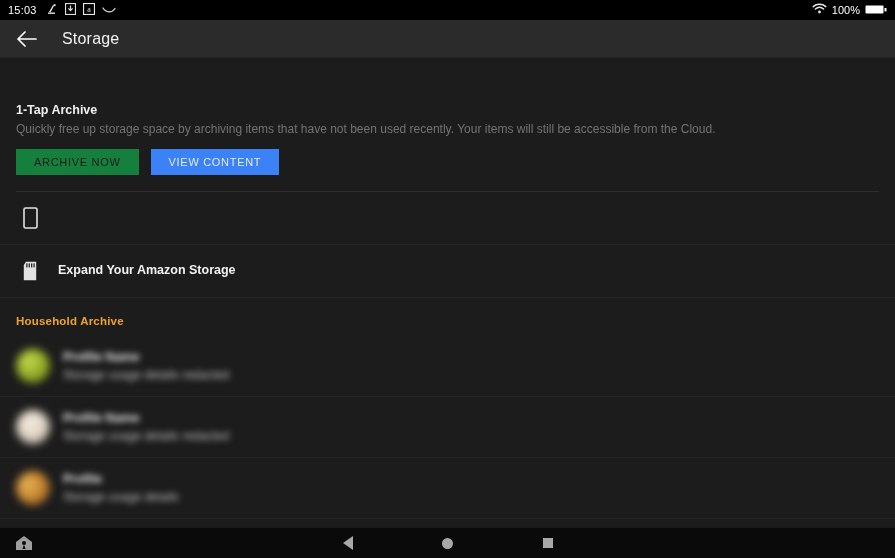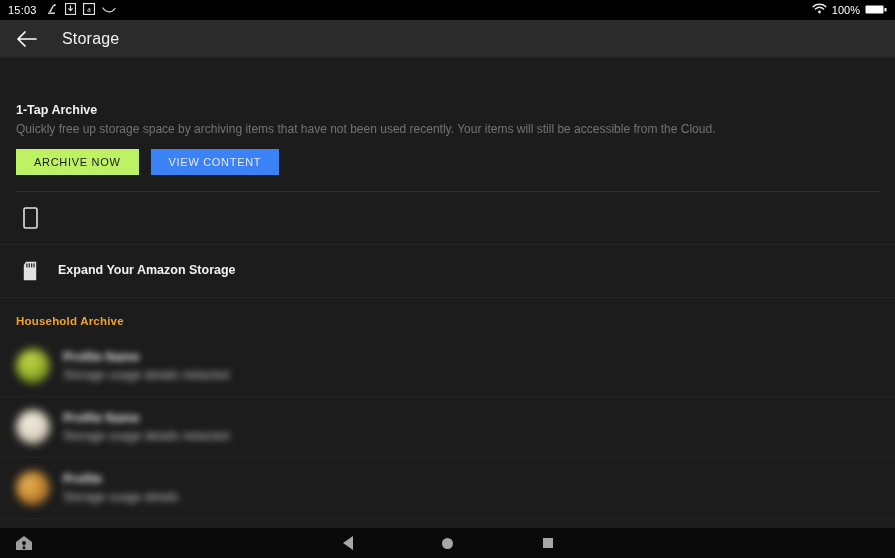--- a/index.html
+++ b/index.html
@@ -117,21 +117,21 @@
     border: none;
     height: 26px;
     padding: 0 18px;
     font-size: 11px;
     font-family: "Liberation Sans", sans-serif;
     letter-spacing: 0.7px;
     cursor: pointer;
     min-width: 116px;
   }
   .btn-primary {
-    background: #bef264;
+    background: #15803d;
     color: #1a1a1a;
     font-weight: normal;
   }
   .btn-secondary {
     background: #3b82f6;
     color: #e8e8e8;
   }
 
   .divider {
     height: 1px;

